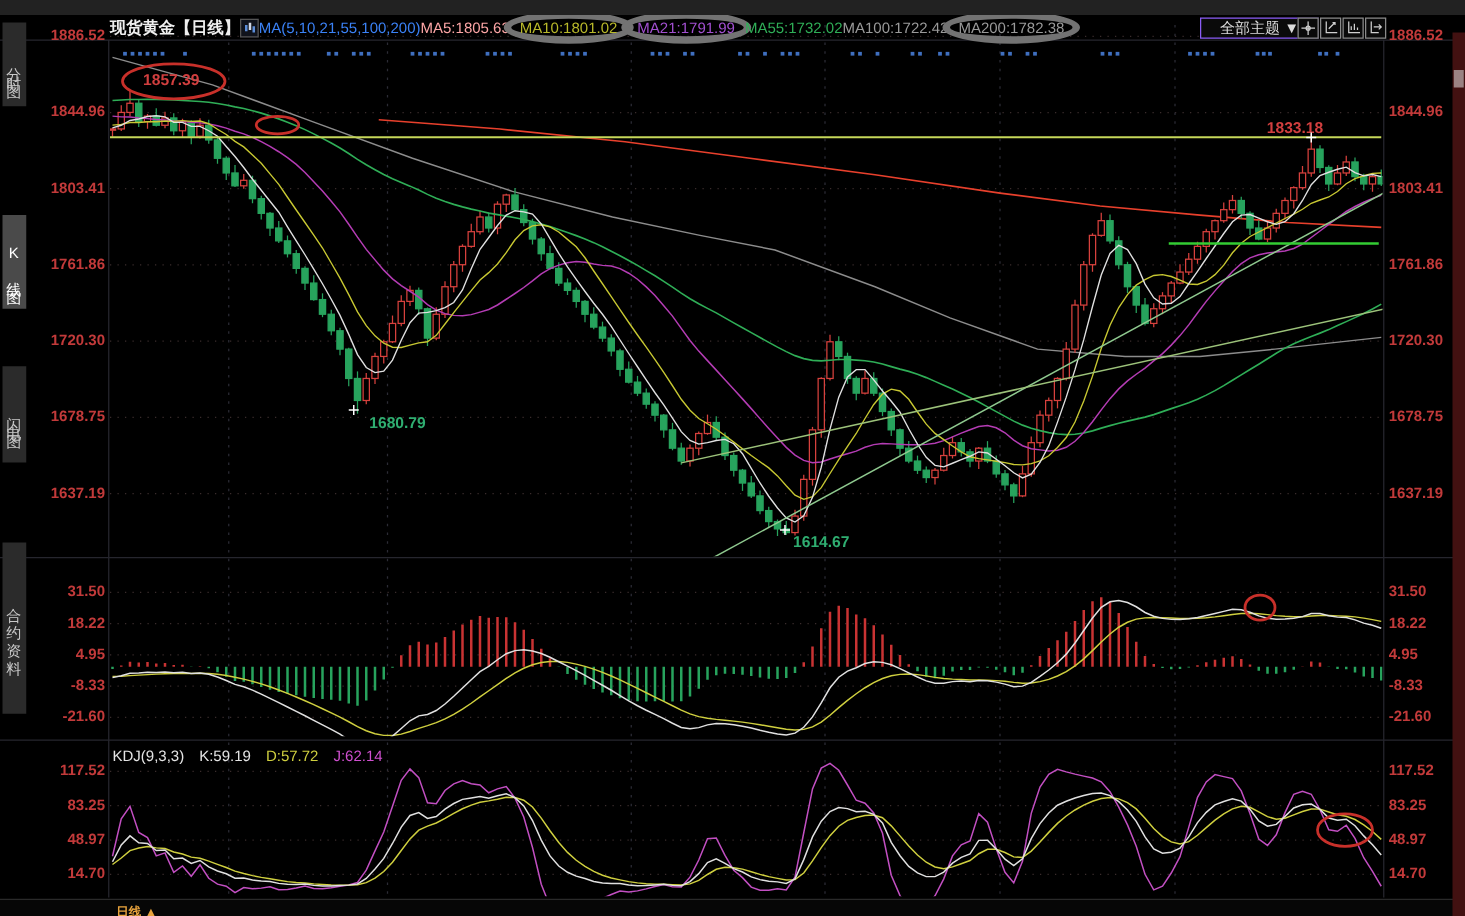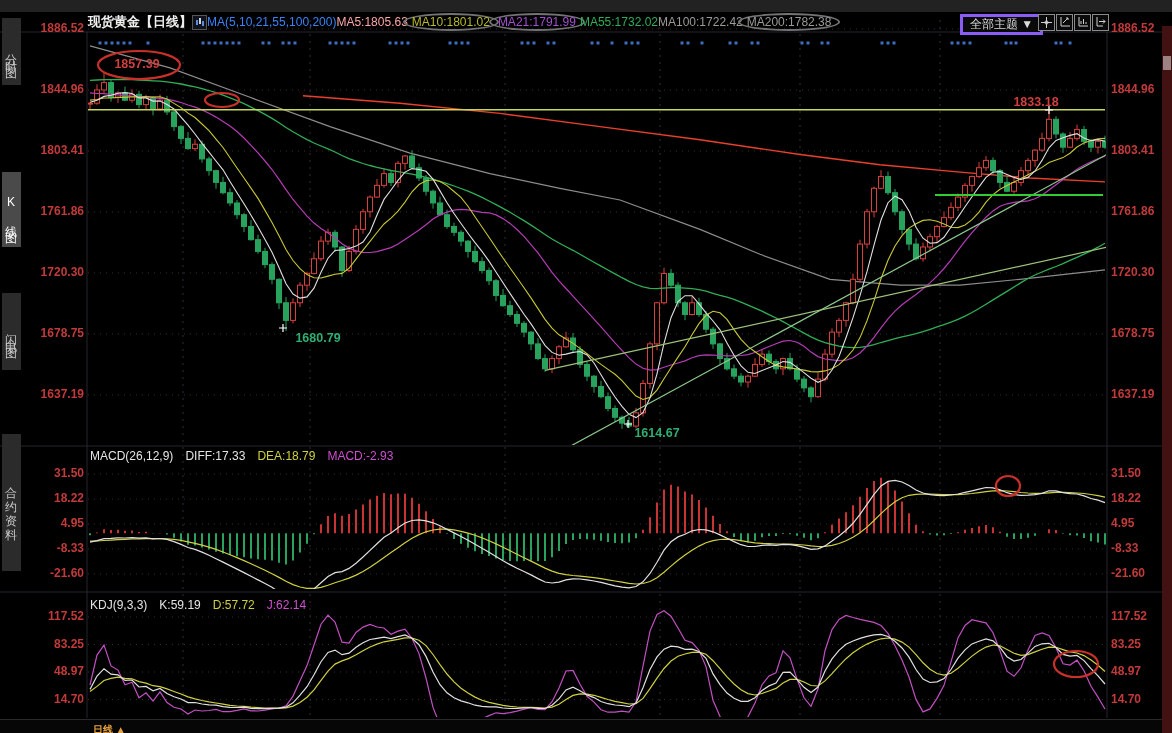--- a/index.html
+++ b/index.html
@@ -5,23 +5,23 @@
   html,body{margin:0;padding:0;background:#222;}
   #app{position:relative;width:1172px;height:733px;background:#000;overflow:hidden;
        font-family:"Liberation Sans",sans-serif;margin-top:12px;-webkit-font-smoothing:antialiased;}
   
   #header{position:absolute;left:88px;top:0;height:20px;display:flex;align-items:center;
           font-size:12px;color:#ccc;white-space:nowrap;z-index:5;}
   .sym{color:#efefef;font-weight:bold;font-size:13px;}
   .ma-group{color:#3b82f6;}
   .ma5{color:#fca5a5;} .ma10{color:#b9b92a;} .ma21{color:#a24fd0;}
   .ma55{color:#2fae57;} .ma100{color:#9a9a9a;} .ma200{color:#9a9a9a;}
-  .red-oval{border:2px solid #737373;border-radius:50%;padding:0 7px;margin:0 -5px;}
-  #theme-btn{position:absolute;left:960px;top:2px;height:15px;line-height:15px;padding:0 7px;
-             border:3px solid #8b5cf6;color:#dcdcdc;font-size:12px;background:#0a0a0a;z-index:6;cursor:default;}
+  .red-oval{border:6px solid #737373;border-radius:50%;padding:0 7px;margin:0 -5px;}
+  #theme-btn{position:absolute;left:960px;top:2px;height:15px;line-height:15px;padding:0 15px;
+             border:1px solid #8b5cf6;color:#dcdcdc;font-size:12px;background:#0a0a0a;z-index:6;cursor:default;}
   .hdr-ico{position:absolute;top:2px;width:15px;height:15px;border:1px solid #8a8a8a;background:#0a0a0a;
            display:flex;align-items:center;justify-content:center;z-index:6;}
   .hdr-ico svg{display:block;}
   #mini-chart-ico{display:inline-flex;width:13px;height:13px;border:1px solid #555;background:#10131c;
                   align-items:center;justify-content:center;}
   
   .side-tab{position:absolute;left:2px;width:19px;background:#2b2b2b;color:#c9c9c9;
             writing-mode:vertical-lr;text-orientation:upright;letter-spacing:7px;
             font-size:12px;text-align:center;padding-top:5px;cursor:default;z-index:5;}
   .side-tab.active{background:#4a4a4a;color:#ffffff;}
@@ -742,26 +742,20 @@
     <svg width="11" height="11" viewBox="0 0 11 11" stroke="#cfcfcf" stroke-width="1" fill="none">
         <path d="M2 0v9h6M4 4.5h6M8 2.5l2 2-2 2"></path>
       </svg>
   </span>
 
   <div class="side-tab" style="top:6px;height:62px;">分时图</div>
   <div class="side-tab active" style="top:160px;height:70px;">K线图</div>
   <div class="side-tab" style="top:281px;height:72px;">闪电图</div>
   <div class="side-tab" style="top:422px;height:132px;letter-spacing:14px;">合约资料</div>
 
-  <div class="ind-header" style="top:437px;">
-    <span class="w">MACD(26,12,9)</span>
-    <span class="w">DIFF:17.33</span>
-    <span class="y">DEA:18.79</span>
-    <span class="m">MACD:-2.93</span>
-  </div>
 
   <div class="ind-header" style="top:586px;">
     <span class="w">KDJ(9,3,3)</span>
     <span class="w">K:59.19</span>
     <span class="y">D:57.72</span>
     <span class="m">J:62.14</span>
   </div>
 
   <div id="bottom-bar"></div>
   <div id="period-label">

